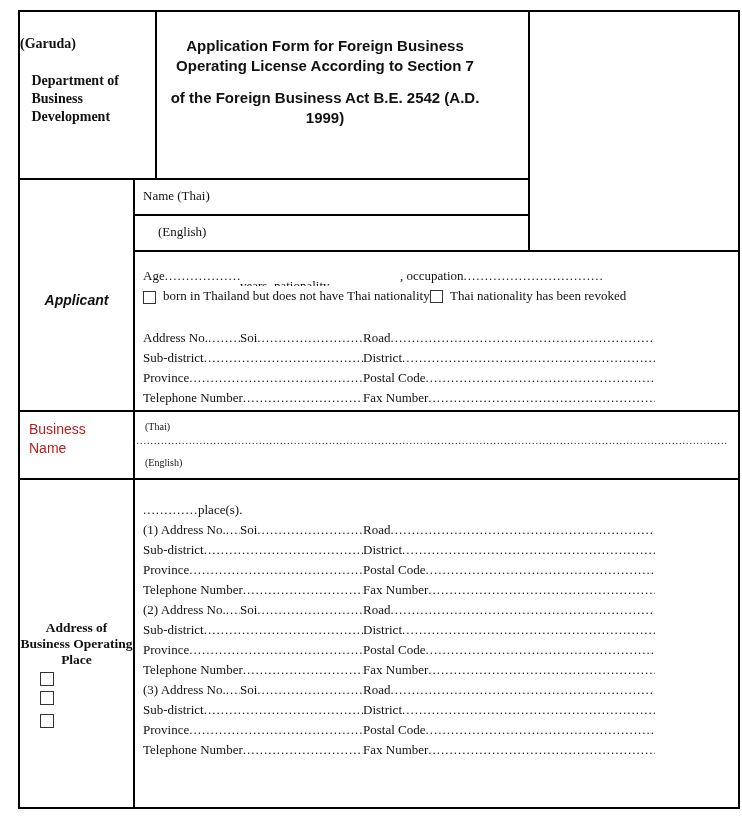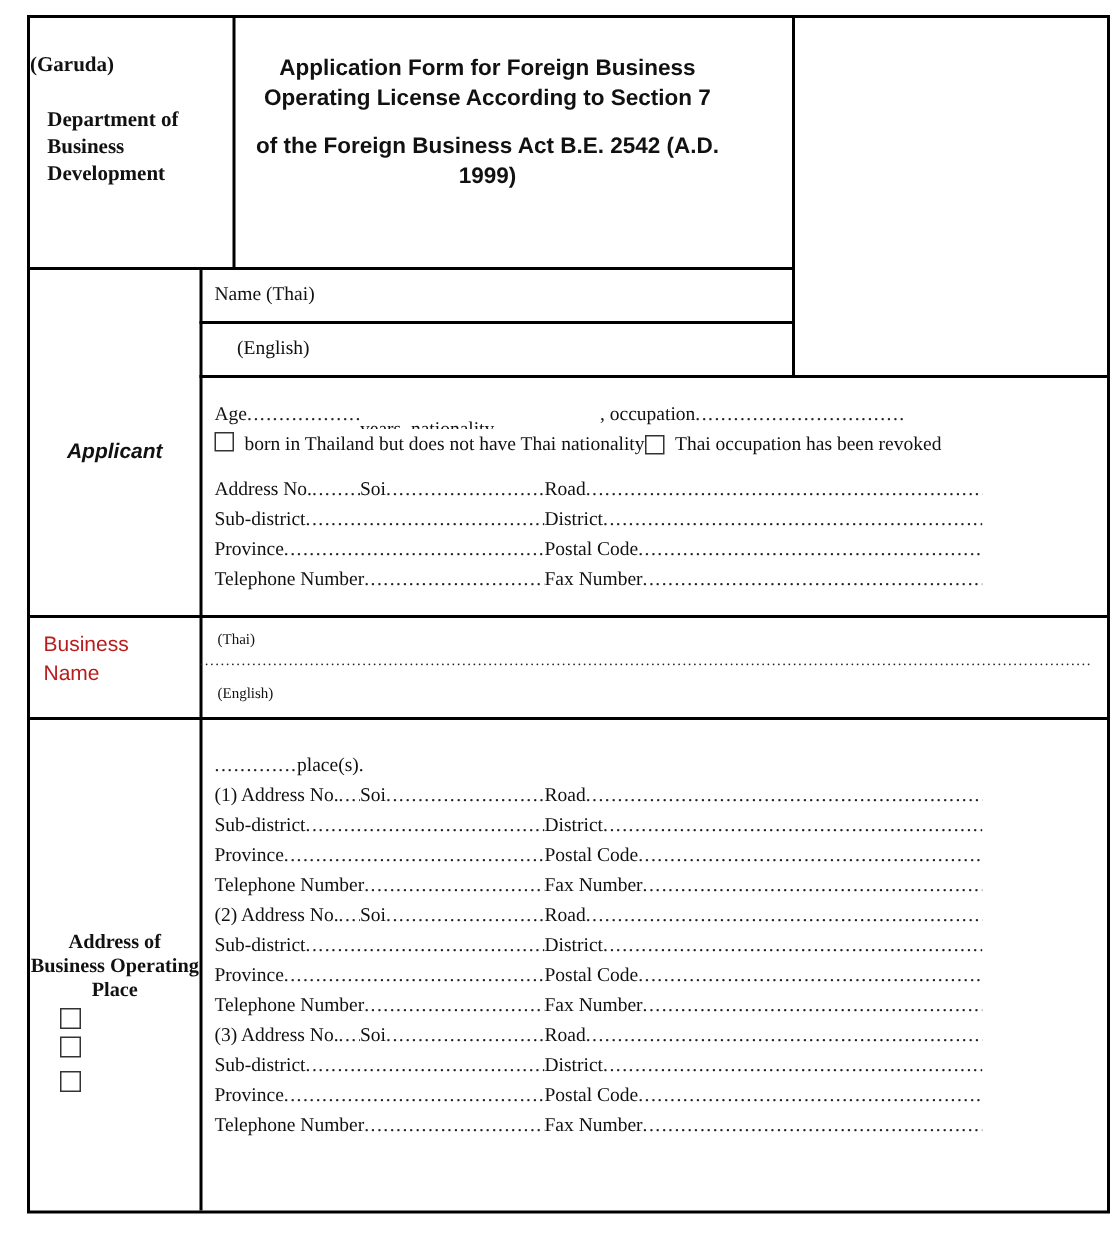--- a/index.html
+++ b/index.html
@@ -57,26 +57,26 @@
   .sB { width:123px; flex:none; }
   .s160 { width:160px; flex:none;margin-top:20px; }
   .s220 { width:220px; flex:none; }
   .s55 { width:55px; flex:none; }
   .grow { flex:1 1 0; }
   .lbl { flex:none; }
   .lead { flex:1 1 0; min-width:0; overflow:hidden; letter-spacing:1px; color:#222; }
   .lead3 { flex:none; overflow:hidden; letter-spacing:1px; color:#222; }
 
   .cbrow { display:flex; align-items:center; height:20px; width:560px; font-size:13px; }
-  .cbgrp1 { width:287px; flex:none; display:flex; align-items:flex-start; }
+  .cbgrp1 { width:287px; flex:none; display:flex; align-items:flex-end; }
   .cbgrp2 { display:flex; align-items:center; }
   .cbox { width:11px; height:11px; border:1.5px solid #333; flex:none;
     margin-right:7px; background:#fff; }
 
-  .addr-group { margin-top:10px; }
+  .addr-group { margin-top:22px; }
 
   
   .bizname-label { left:0; top:398px; width:92px; height:68px; box-sizing:border-box;
     padding:10px 0 0 9px; font-family:"Liberation Sans", sans-serif; font-size:14px;
     line-height:19px; color:#b91c1c; }
   .bizname-label .inner { width:80px; }
   .bizname-content { left:113px; top:398px; width:605px; height:68px; font-size:10px; }
   .biz-thai { position:absolute; left:12px; top:8px; line-height:18px; }
   .biz-leader { position:absolute; left:0; top:22px; width:605px; height:18px;
     overflow:hidden; white-space:nowrap; letter-spacing:1px; color:#222; line-height:18px; }
@@ -144,21 +144,21 @@
           <span class="lead">..........................................................................................................................................................................</span>
         </span>
     </div>
     <div class="cbrow">
       <span class="cbgrp1">
         <span class="cbox"></span>
         <span>born in Thailand but does not have Thai nationality</span>
       </span>
       <span class="cbgrp2">
         <span class="cbox"></span>
-        <span>Thai occupation has been revoked</span>
+        <span>Thai nationality has been revoked</span>
       </span>
     </div>
     <div class="addr-group">
       <div class="fl w512">
         <span class="seg sA">
             <span class="lbl">Address No.</span>
             <span class="lead">..........................................................................................................................................................................</span>
           </span>
         <span class="seg sB">
             <span class="lbl">Soi</span>

